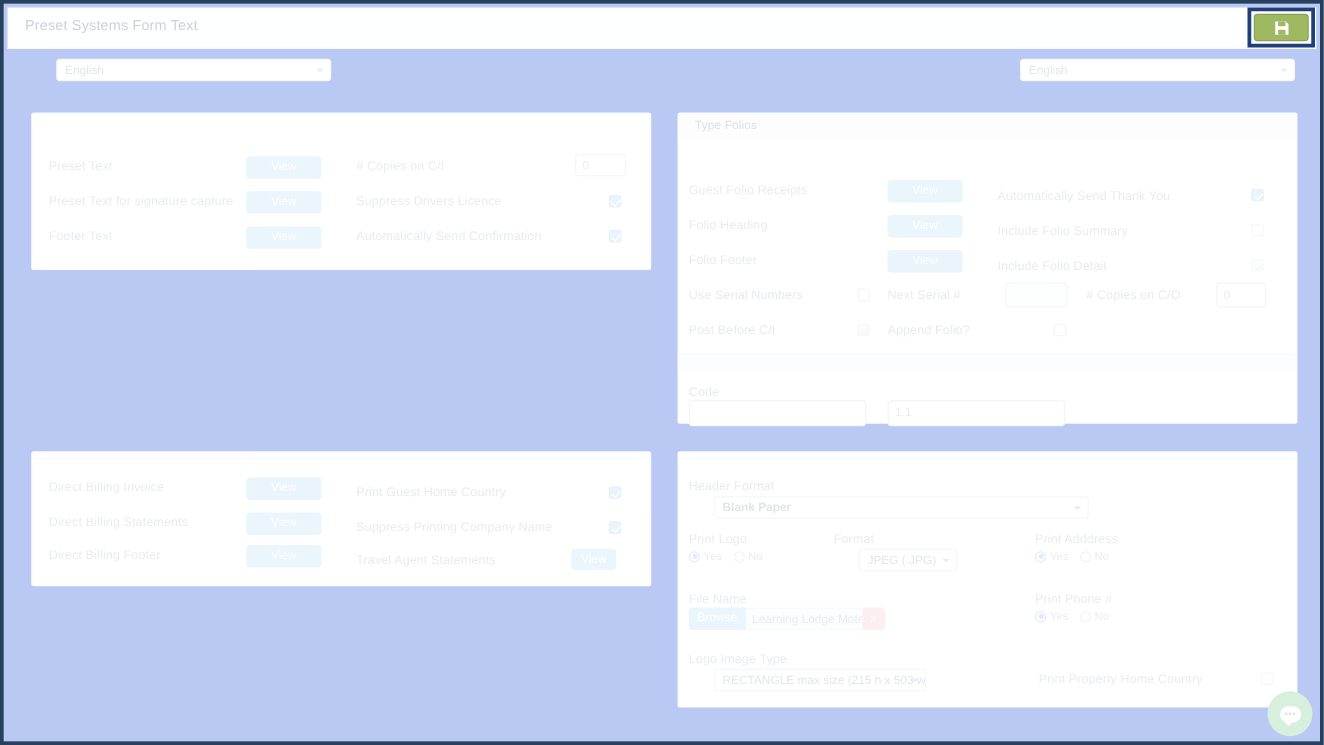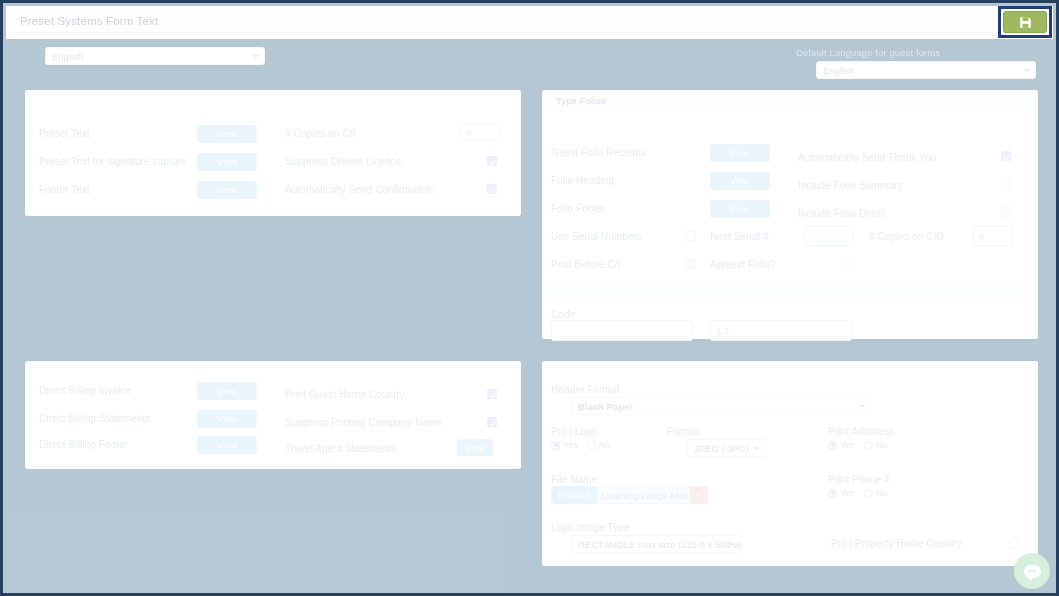--- a/index.html
+++ b/index.html
@@ -15,21 +15,21 @@
     position: absolute; left: 0; top: 0;
     width: 1059px; height: 596px;
     border: 3px solid #27405f;
     background: #ffffff;
     overflow: hidden;
   }
   
   #page {
     position: absolute; left: 0; top: 0; right: 0; bottom: 0;
     opacity: .30;
-    background: #0c4a6e;
+    background: #1d4ed8;
   }
 
   
   #topbar {
     position: absolute; left: 3px; top: 3px; right: 3px; height: 33px;
     background: #fcfdfe;
     border-bottom: 1px solid #eceff3;
   }
   #topbar .title {
     position: absolute; left: 14px; top: 9px;
@@ -252,21 +252,20 @@
     </div>
 
     <div class="lang-block" style="left:22px; top:44px; width:240px;">
       <div class="sel">
         <span>English</span>
         <span class="caret"></span>
       </div>
     </div>
 
     <div class="lang-block" style="left:793px; top:44px; width:240px;">
-      <span class="fld-label">Default Language for guest forms</span>
       <div class="sel">
         <span>English</span>
         <span class="caret"></span>
       </div>
     </div>
 
     <div class="card" style="left:22px; top:87px; width:496px; height:126px;">
       <div class="card-body" style="height:105px;">
 
         <span class="lbl" style="left:13px; top:37px;">Preset Text</span>

